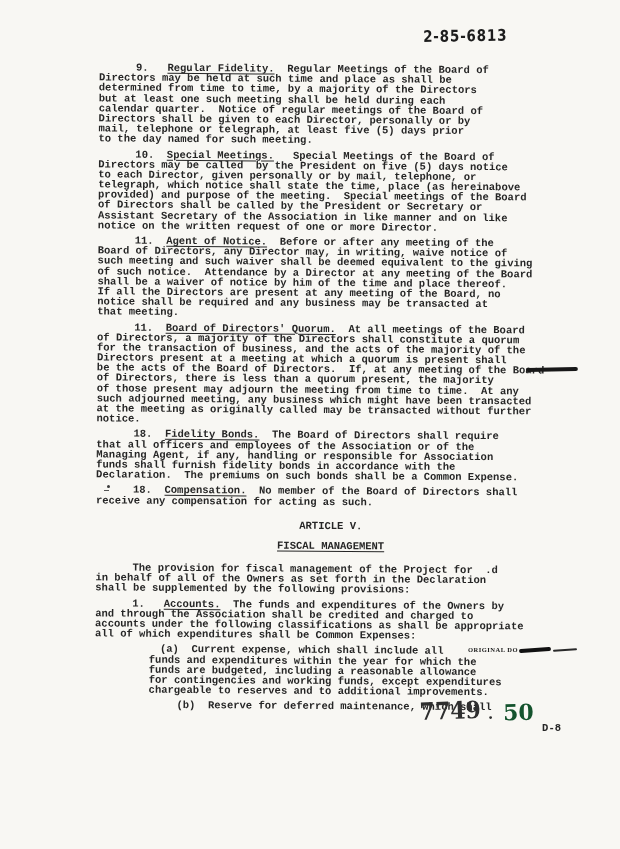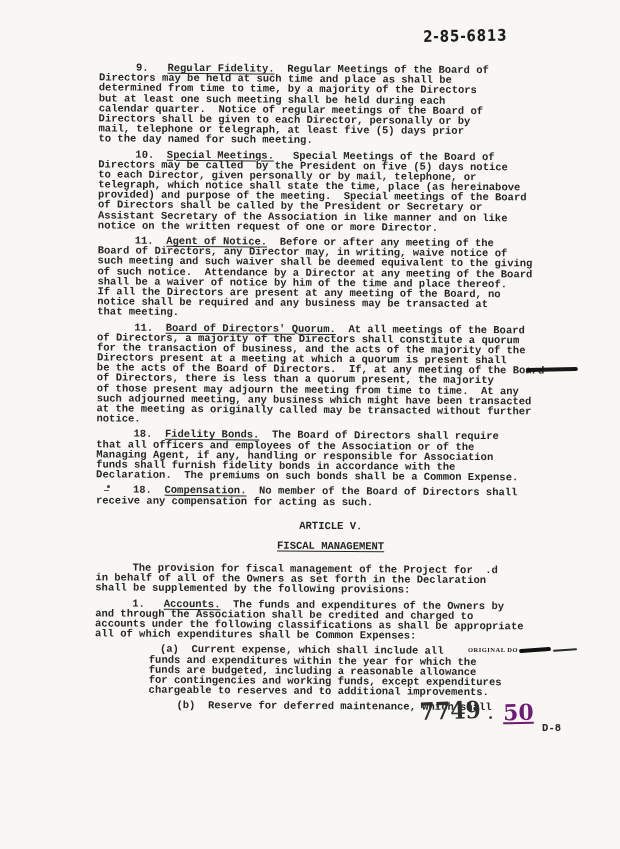--- a/index.html
+++ b/index.html
@@ -66,23 +66,22 @@
     position:absolute;left:419px;top:697px;
     font:600 24px "DejaVu Serif", serif;color:#2e2e2e;
     transform:rotate(-2deg) scaleX(.92);transform-origin:left top;
   }
   .hand-sep{
     position:absolute;left:488px;top:705px;
     font:700 15px "DejaVu Serif", serif;color:#2e2e2e;
   }
   .hand-50{
     position:absolute;left:503px;top:699px;
-    font:600 22px "DejaVu Serif", serif;color:#701a75;
+    font:600 22px "DejaVu Serif", serif;color:#14532d;
     transform:rotate(-1deg);
-    text-decoration:underline;
   }
   
   .footer{
     position:absolute;left:99px;top:722px;width:462px;text-align:right;
     font:700 10.5px "Liberation Mono", monospace;color:#262626;
   }
 </style>
 </head>
 <body>
 

